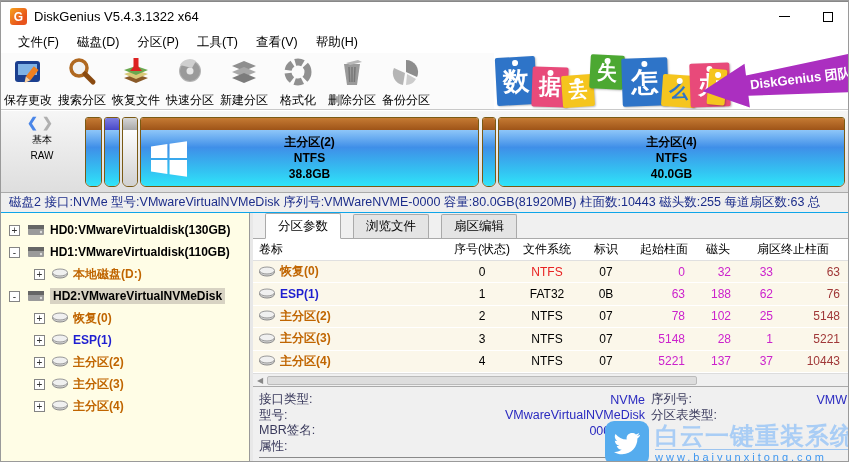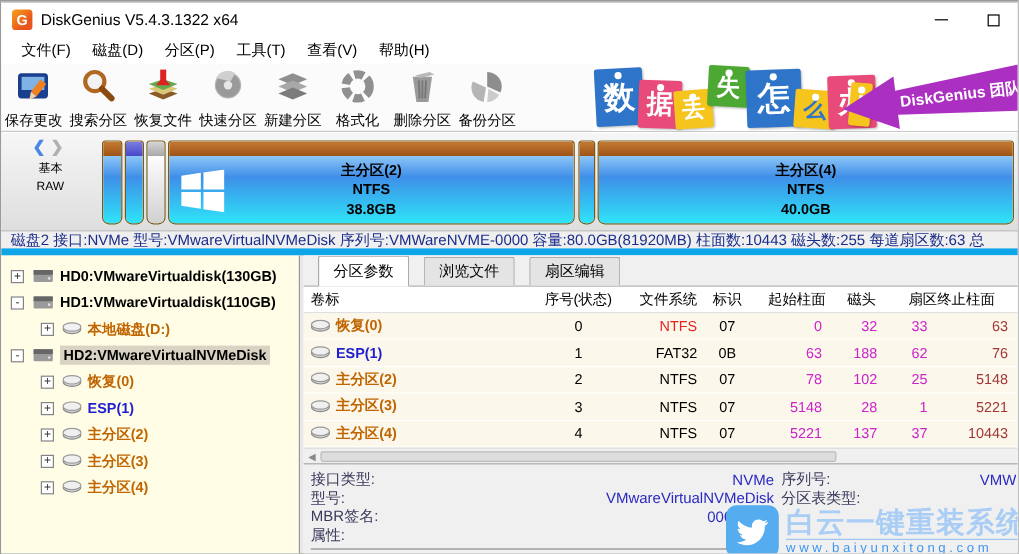--- a/index.html
+++ b/index.html
@@ -45,21 +45,21 @@
 .pbar-head { height:12px; }
 .head-ntfs { background:linear-gradient(#c57a33,#9e5418); }
 .head-esp { background:linear-gradient(#7d7de0,#4848c8); }
 .head-free { background:linear-gradient(#d6d6d6,#a8a8a8); }
 .pbar-body { height:58px; background:linear-gradient(180deg,#8ec6f8 0%,#3f8fe8 30%,#33c4f2 72%,#2fe9fa 100%); position:relative; }
 .body-free { background:linear-gradient(#fdfdfd,#cfcfcf); }
 .ptext { position:absolute; left:0; right:0; top:4px; text-align:center; font-weight:bold; font-size:12px; line-height:16px; color:#000; }
 .winlogo { position:absolute; left:10px; top:11px; }
 
 
-.diskbar { position:absolute; left:0; top:192px; width:849px; height:20px; background:#efefef; border-bottom:6px solid #0ea5e9; display:flex; align-items:center; padding-left:8px; color:#1c2d8a; font-size:12.5px; white-space:nowrap; overflow:hidden; }
+.diskbar { position:absolute; left:0; top:192px; width:849px; height:20px; background:#efefef; border-bottom:1px solid #0ea5e9; display:flex; align-items:center; padding-left:8px; color:#1c2d8a; font-size:12.5px; white-space:nowrap; overflow:hidden; }
 
 
 .main { position:absolute; left:0; top:212px; width:849px; height:250px; background:#e8e8e8; }
 .tree { position:absolute; left:0; top:0; width:249px; height:250px; background:#fffde6; border-right:1px solid #999; overflow:hidden; padding-top:6px; }
 .trow { height:22px; display:flex; align-items:center; white-space:nowrap; }
 .lvl0 { padding-left:8px; } .lvl1 { padding-left:33px; }
 .expbox { width:11px; height:11px; border:1px solid #848484; background:#fff; font-size:10px; line-height:9px; text-align:center; color:#333; flex:none; }
 .treeicon { margin:0 5px 0 7px; flex:none; display:flex; }
 .tlab { font-weight:bold; overflow:hidden; }
 .c-black { color:#000; } .c-orange { color:#c06500; } .c-blue { color:#1f1fd0; }
@@ -71,21 +71,21 @@
 .tab { height:24px; padding:0 12px; display:flex; align-items:center; font-size:12.5px; border:1px solid #aaa; border-bottom:none; margin-left:12px; background:#e4e4e4; border-radius:2px 2px 0 0; }
 .tab.active { background:#fff; height:26px; margin-bottom:-1px; border-bottom:1px solid #fff; }
 
 .thead { position:absolute; left:0; top:26px; width:597px; height:22px; background:#fff; border-bottom:1px solid #e0e0e0; display:flex; align-items:center; }
 .rows { position:absolute; left:0; top:48px; width:597px; height:112px; }
 .row { height:22.4px; display:flex; align-items:center; background:#fbf7ea; border-bottom:1px solid #fff; }
 .cell { white-space:nowrap; overflow:hidden; }
 .co-label { width:198px; padding-left:6px; display:flex; align-items:center; font-weight:bold; }
 .co-label .treeicon { margin:0 5px 0 0; }
 .co-num { width:62px; text-align:center; }
-.co-fs { width:68px; text-align:right; }
+.co-fs { width:68px; text-align:center; }
 .co-id { width:50px; text-align:center; }
 .co-start { width:66px; text-align:right; padding-right:12px; }
 .co-head { width:42px; text-align:right; padding-right:8px; }
 .co-sec { width:42px; text-align:right; padding-right:8px; }
 .co-end { width:69px; text-align:right; padding-right:10px; }
 .thead .hc { font-weight:normal; color:#000; }
 .v-mag { color:#cc22cc; } .v-red { color:#a03838; } .fs-red { color:#e82222; }
 
 .hscroll { position:absolute; left:0; top:160px; width:597px; height:13px; background:#f0f0f0; border-top:1px solid #ddd; display:flex; align-items:center; }
 .harrow { width:14px; text-align:center; color:#888; font-size:8px; }

